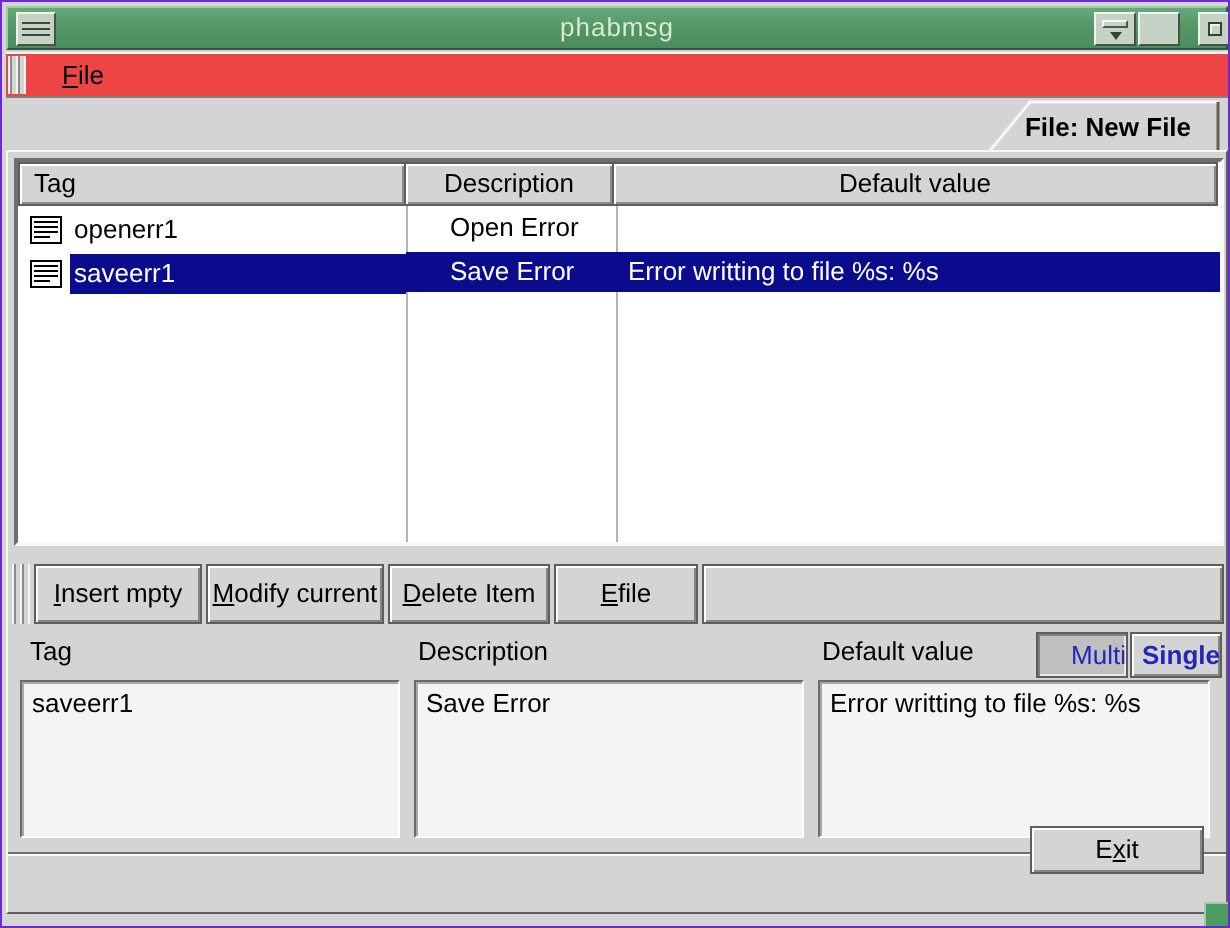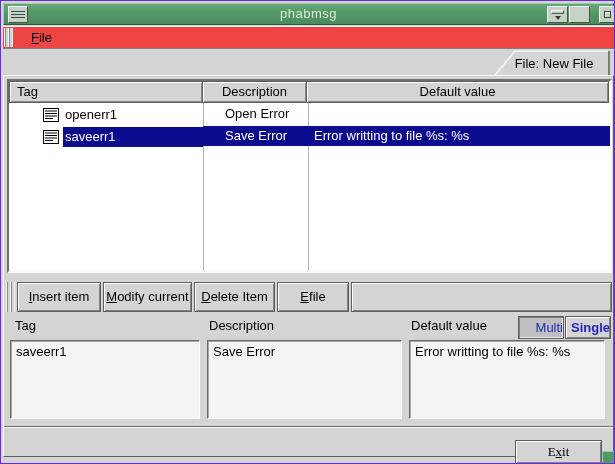--- a/index.html
+++ b/index.html
@@ -81,21 +81,21 @@
     cursor: default;
   }
 
   
   .tab {
     position: absolute; left: 492px; top: 49px; width: 118px; height: 27px;
   }
   .tab svg { position: absolute; left: 0; top: 0; }
   .tab-label {
     position: absolute; left: 8px; right: 4px; top: 1px; height: 25px;
-    text-align: center; line-height: 25px;
+    text-align: center; line-height: 25px; font-weight: bold;
   }
 
   
   .mainpanel {
     position: absolute; left: 2px; top: 74px; width: 611px; height: 382px;
     background: #d4d4d4;
     border-top: 1px solid #f6f6f6;
     border-left: 1px solid #f6f6f6;
     border-right: 1px solid #5f5f5f;
     border-bottom: 1px solid #5f5f5f;
@@ -120,21 +120,21 @@
   .hdr-tag { width: 194px; text-align: left; padding-left: 7px; }
   .hdr-desc { width: 105px; margin-left: -1px; }
   .hdr-def  { width: 303px; margin-left: -1px; }
   .clist-body { position: relative; height: 168px; background: #fff; }
   .colsep {
     position: absolute; top: 0; bottom: 0; width: 1px; background: #b4b4b4;
   }
   .colsep-1 { left: 194px; }
   .colsep-2 { left: 299px; }
   .row { position: relative; display: flex; height: 22px; }
-  .cell { line-height: 22px; white-space: nowrap; overflow: hidden; padding-left: 28px; }
+  .cell { line-height: 22px; white-space: nowrap; overflow: hidden; }
   .c-tag { width: 194px; display: flex; align-items: center; }
   .row-icon { margin: 0 4px 0 6px; flex: 0 0 auto; display: inline-block; width: 16px; height: 14px; }
   .cell-fill { flex: 1; height: 20px; margin-top: 1px; line-height: 20px; padding-left: 2px; }
   .c-desc { width: 105px; padding-left: 22px; }
   .c-def { flex: 1; padding-left: 6px; }
   .row.selected .cell-fill,
   .row.selected .c-desc,
   .row.selected .c-def {
     background: #0b0b8e; color: #fff;
   }
@@ -192,21 +192,21 @@
   }
   .txt-tag  { left: 6px;   width: 190px; }
   .txt-desc { left: 203px; width: 195px; }
   .txt-def  { left: 405px; width: 196px; }
 
   
   .hsep {
     position: absolute; left: 0; top: 350px; width: 609px; height: 2px;
     border-top: 1px solid #6e6e6e; border-bottom: 1px solid #fafafa;
   }
-  .exit-btn { left: 511px; top: 364px; width: 87px; height: 24px; line-height: 22px; font-family: Liberation Serif, serif; }
+  .exit-btn { left: 511px; top: 337px; width: 87px; height: 24px; line-height: 22px; }
 
   
   .resize-grip {
     position: absolute; left: 601px; top: 450px; width: 13px; height: 13px;
     background: #4e9a63;
     border-top: 1px solid #9ccfa8; border-left: 1px solid #9ccfa8;
     border-right: 1px solid #24503a; border-bottom: 1px solid #24503a;
     z-index: 5;
   }
 </style>
@@ -282,21 +282,21 @@
                 </svg></span>
             <span class="cell-fill">saveerr1</span>
           </div>
           <div class="cell c-desc">Save Error</div>
           <div class="cell c-def">Error writting to file %s: %s</div>
         </div>
       </div>
     </div>
 
     <div class="tb-handle"></div>
-    <div class="button3d tb-button tb-insert"><span></span><span class="mn">I</span><span>nsert item</span></div>
+    <div class="button3d tb-button tb-insert"><span></span><span class="mn">I</span><span>nsert mpty</span></div>
     <div class="button3d tb-button tb-modify"><span></span><span class="mn">M</span><span>odify current</span></div>
     <div class="button3d tb-button tb-delete"><span></span><span class="mn">D</span><span>elete Item</span></div>
     <div class="button3d tb-button tb-empty"><span></span><span class="mn">E</span><span>file</span></div>
     <div class="tb-filler"></div>
 
     <div class="fld-label lbl-tag">Tag</div>
     <div class="fld-label lbl-desc">Description</div>
     <div class="fld-label lbl-def">Default value</div>
     <div class="button3d toggle tg-multi">Multi</div>
     <div class="button3d toggle tg-single">Single</div>

